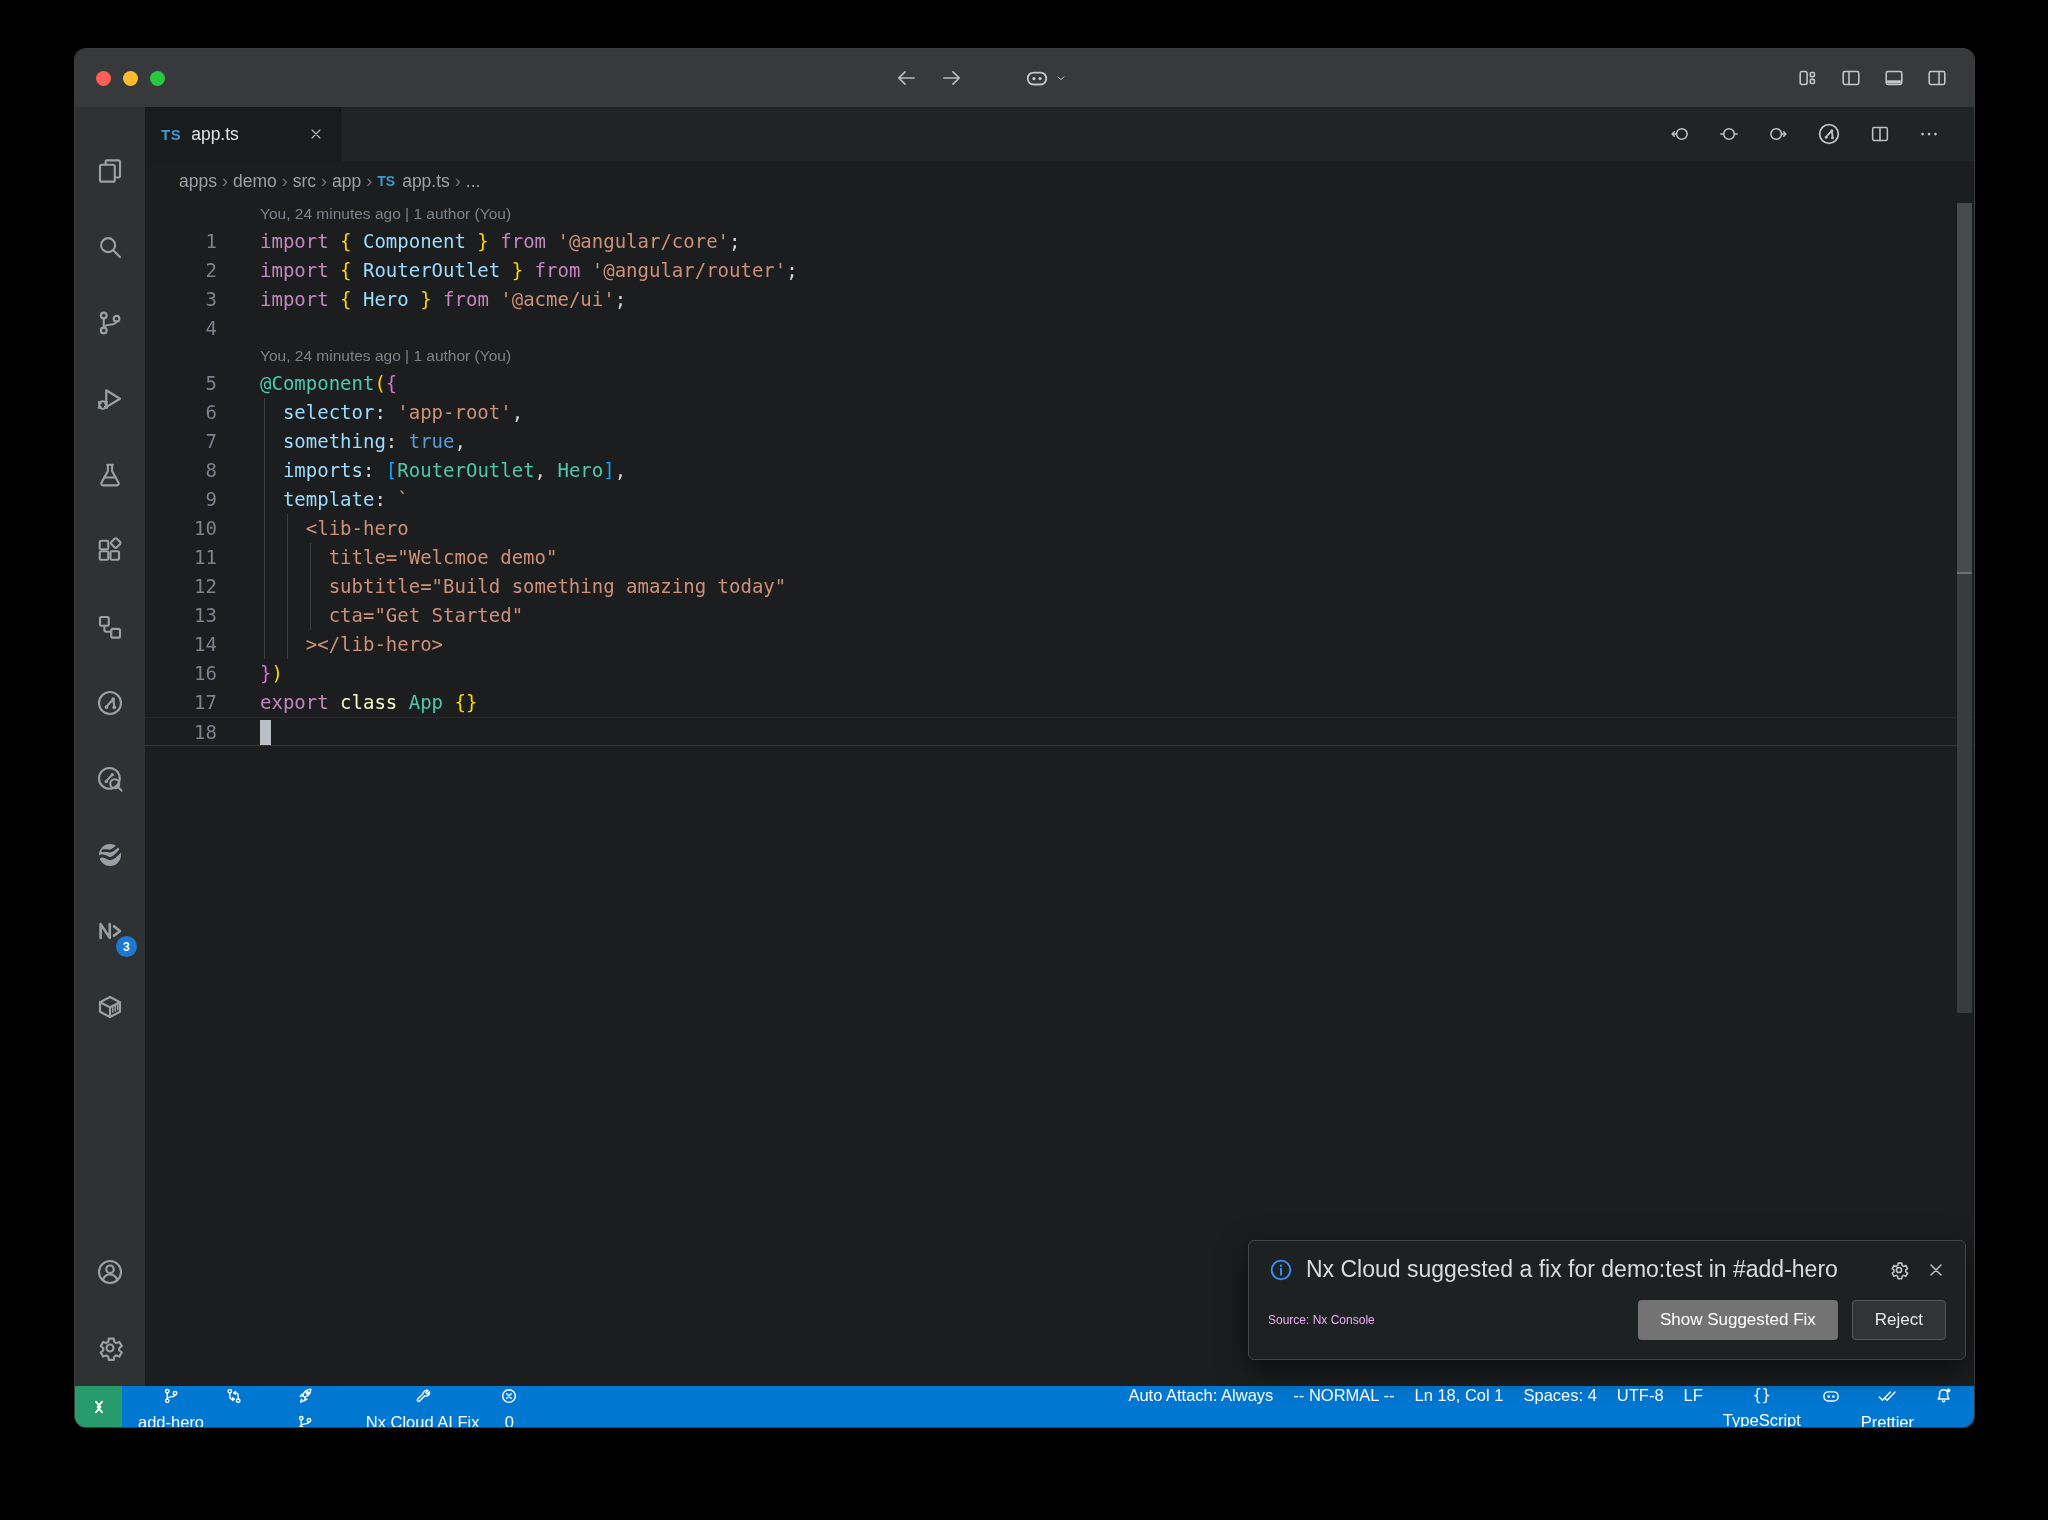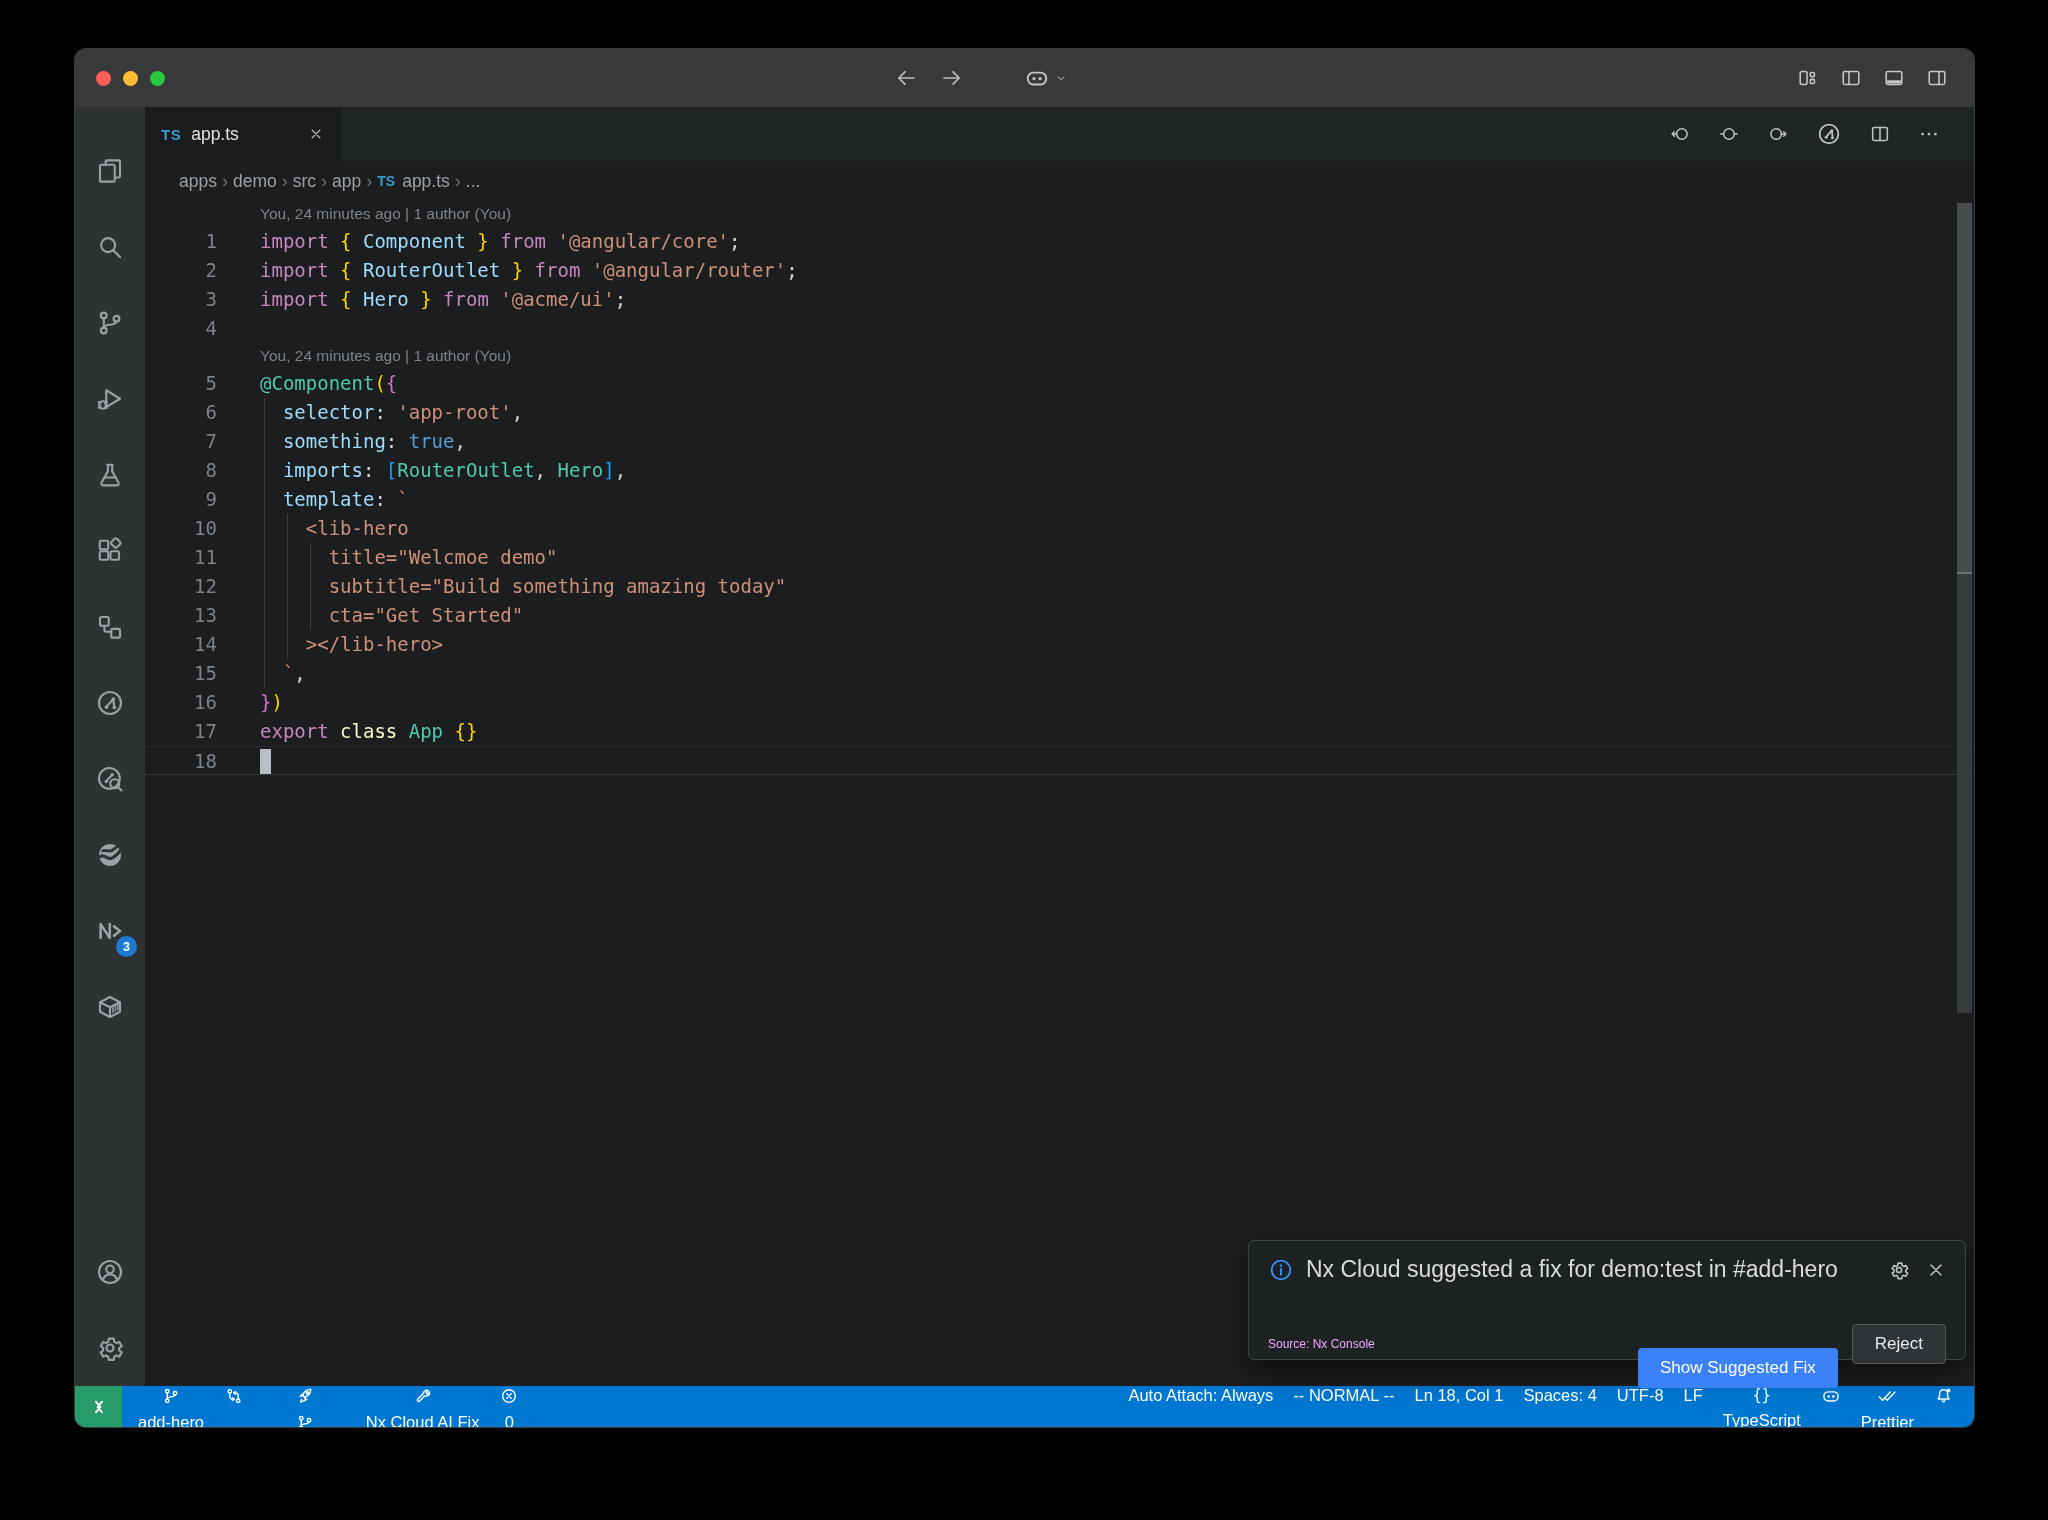--- a/index.html
+++ b/index.html
@@ -437,24 +437,20 @@
             </div>
             <div class="crow">
               <span class="gut">13</span>
               <span class="lc"><span class="gd" style="left: calc(0ch + 4px);"></span><span class="gd" style="left: calc(2ch + 4px);"></span><span class="gd" style="left: calc(4ch + 4px);"></span><span style="color: rgb(206, 145, 120);">      cta="Get Started"</span></span>
             </div>
             <div class="crow">
               <span class="gut">14</span>
               <span class="lc"><span class="gd" style="left: calc(0ch + 4px);"></span><span class="gd" style="left: calc(2ch + 4px);"></span><span style="color: rgb(206, 145, 120);">    &gt;&lt;/lib-hero&gt;</span></span>
             </div>
             <div class="crow">
-              <span class="gut">15</span>
-              <span class="lc"><span class="gd" style="left: calc(0ch + 4px);"></span><span style="color: rgb(206, 145, 120);">  `</span><span style="color: rgb(212, 212, 212);">,</span></span>
-            </div>
-            <div class="crow">
               <span class="gut">16</span>
               <span class="lc"><span style="color: rgb(218, 112, 214);">}</span><span style="color: rgb(255, 215, 0);">)</span></span>
             </div>
             <div class="crow">
               <span class="gut">17</span>
               <span class="lc"><span style="color: rgb(197, 134, 192);">export </span><span style="color: #fef9c3;">class </span><span style="color: rgb(78, 201, 176);">App </span><span style="color: rgb(255, 215, 0);">{}</span></span>
             </div>
             <div class="crow cur-line">
               <span class="gut">18</span>
               <span class="lc"><span class="cursor-block"></span></span>
@@ -495,21 +491,21 @@
               <svg width="20" height="20" viewBox="0 0 24 24" fill="none" stroke="currentColor" stroke-width="1.7" stroke-linecap="round" stroke-linejoin="round">
                 <path d="M6 6l12 12 M18 6L6 18"></path>
               </svg>
             </span>
           </span>
       </span>
     </div>
     <div class="toast-row2">
       <span class="toast-source">Source: Nx Console</span>
       <span class="spacer"></span>
-      <span class="btn btn-primary" id="btn-primary" style="background: #3b82f6; margin-top: 48px;">Show Suggested Fix</span>
+      <span class="btn btn-primary" id="btn-primary" style="background: #737373;">Show Suggested Fix</span>
       <span class="btn btn-secondary">Reject</span>
     </div>
   </div>
 
   <div class="statusbar" id="statusbar" style="background: rgb(0, 119, 209);">
     <div class="sb-remote" id="sb-remote" style="background: rgb(40, 155, 108);">
         <span class="ic">
           <svg width="22" height="22" viewBox="0 0 24 24" fill="none" stroke="currentColor" stroke-width="1.7" stroke-linecap="round" stroke-linejoin="round">
             <path d="M8.6 6.2l5 5.8-5 5.8" stroke-width="2"></path>
             <path d="M15.4 6.2l-5 5.8 5 5.8" stroke-width="2"></path>

